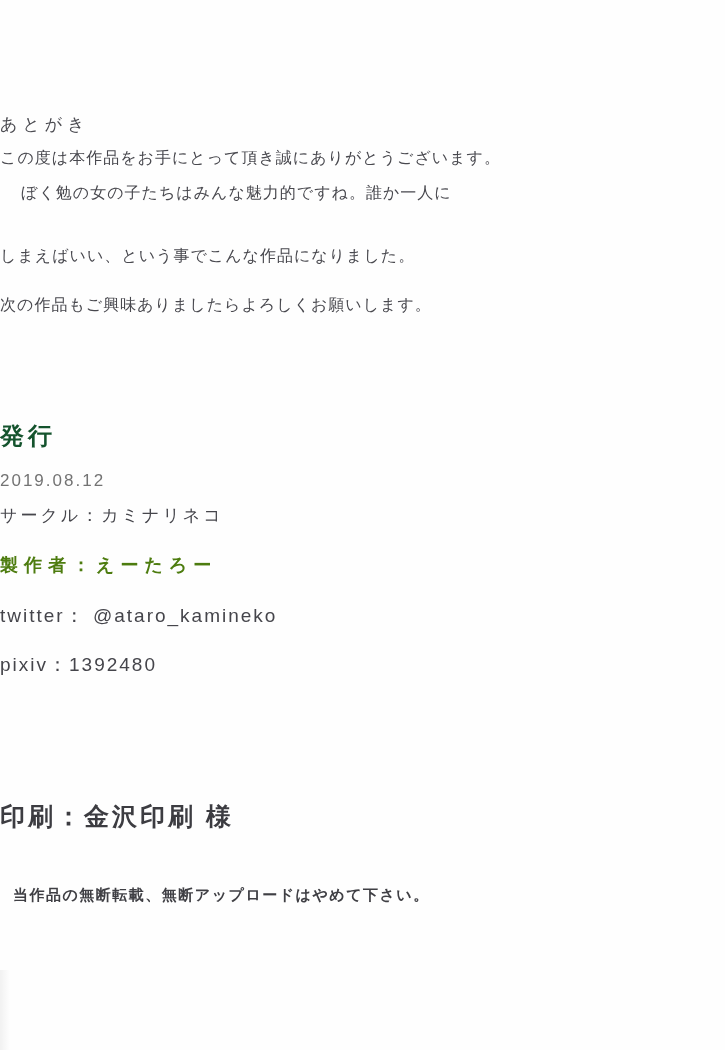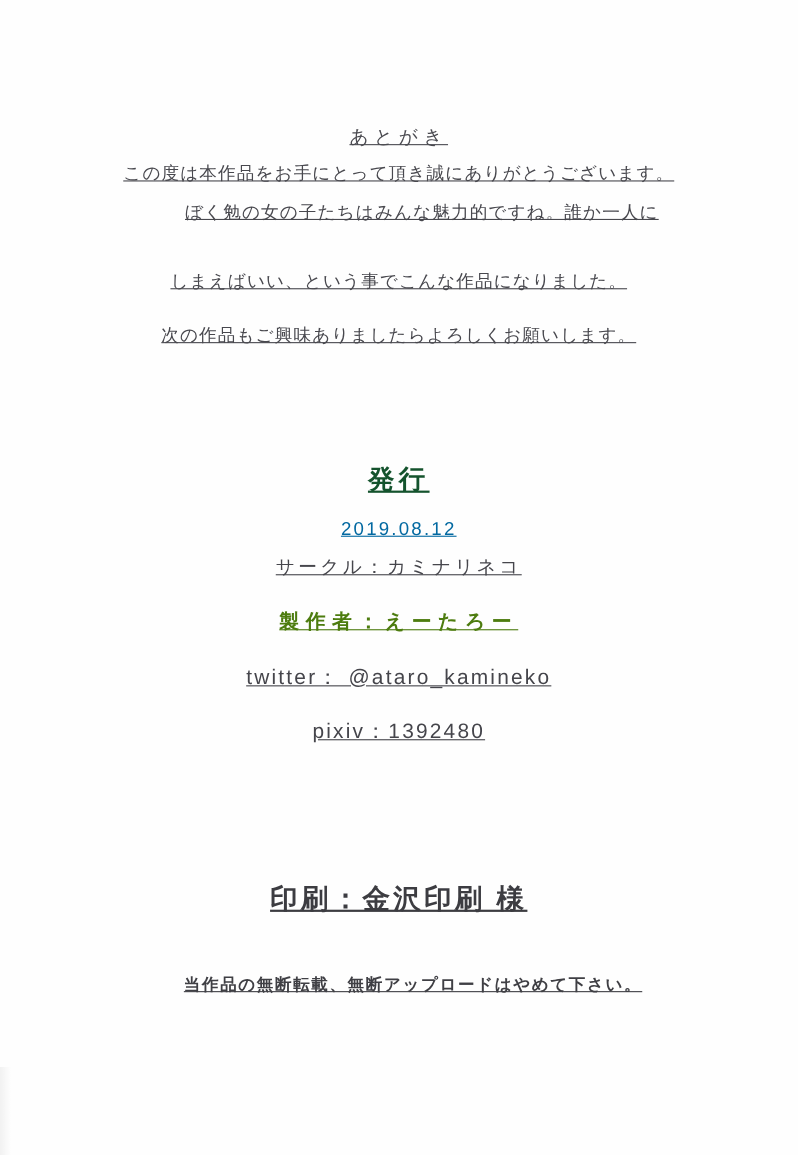--- a/index.html
+++ b/index.html
@@ -24,23 +24,22 @@
     bottom: 0;
     width: 10px;
     height: 80px;
     background: linear-gradient(to right, rgba(0,0,0,0.05), rgba(0,0,0,0));
     pointer-events: none;
   }
   .line {
     position: absolute;
     left: 0;
     width: 100%;
-    text-align: center;
+    text-align: left;
     white-space: nowrap;
-    text-decoration: underline;
   }
   .afterword-title {
     top: 113px;
     font-size: 17px;
     letter-spacing: 5px;
     font-weight: 500;
     color: #4a4a50;
   }
   .body-text {
     font-size: 16px;
@@ -57,21 +56,21 @@
     top: 420px;
     font-size: 24px;
     font-weight: 700;
     letter-spacing: 4px;
     color: #14532d;
   }
   .pub-date {
     top: 471px;
     font-size: 17px;
     letter-spacing: 2px;
-    color: #0369a1;
+    color: #737373;
   }
   .pub-circle {
     top: 504px;
     font-size: 17px;
     letter-spacing: 3px;
     font-weight: 500;
     color: #46464c;
   }
   .pub-creator {
     top: 553px;

